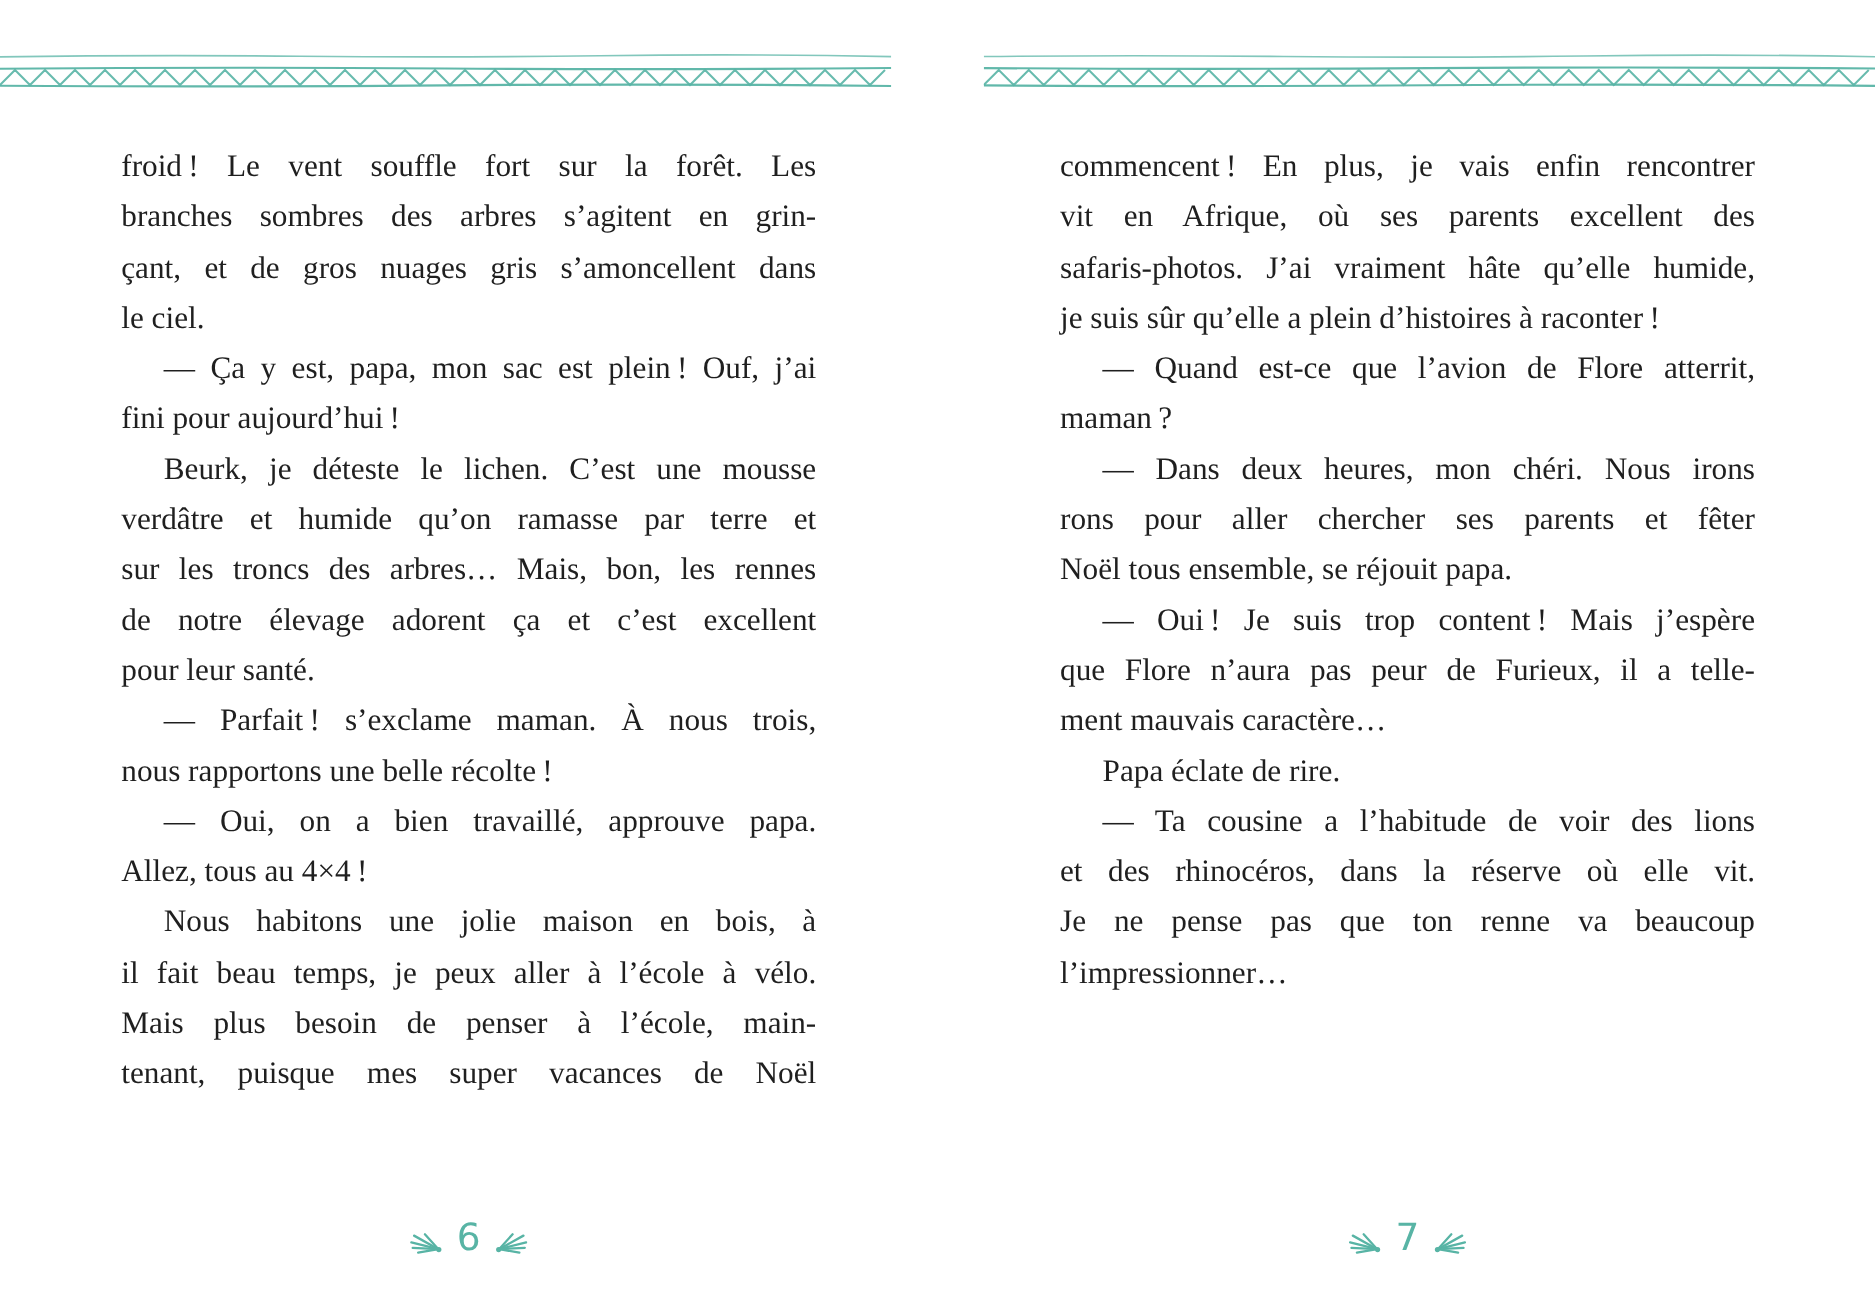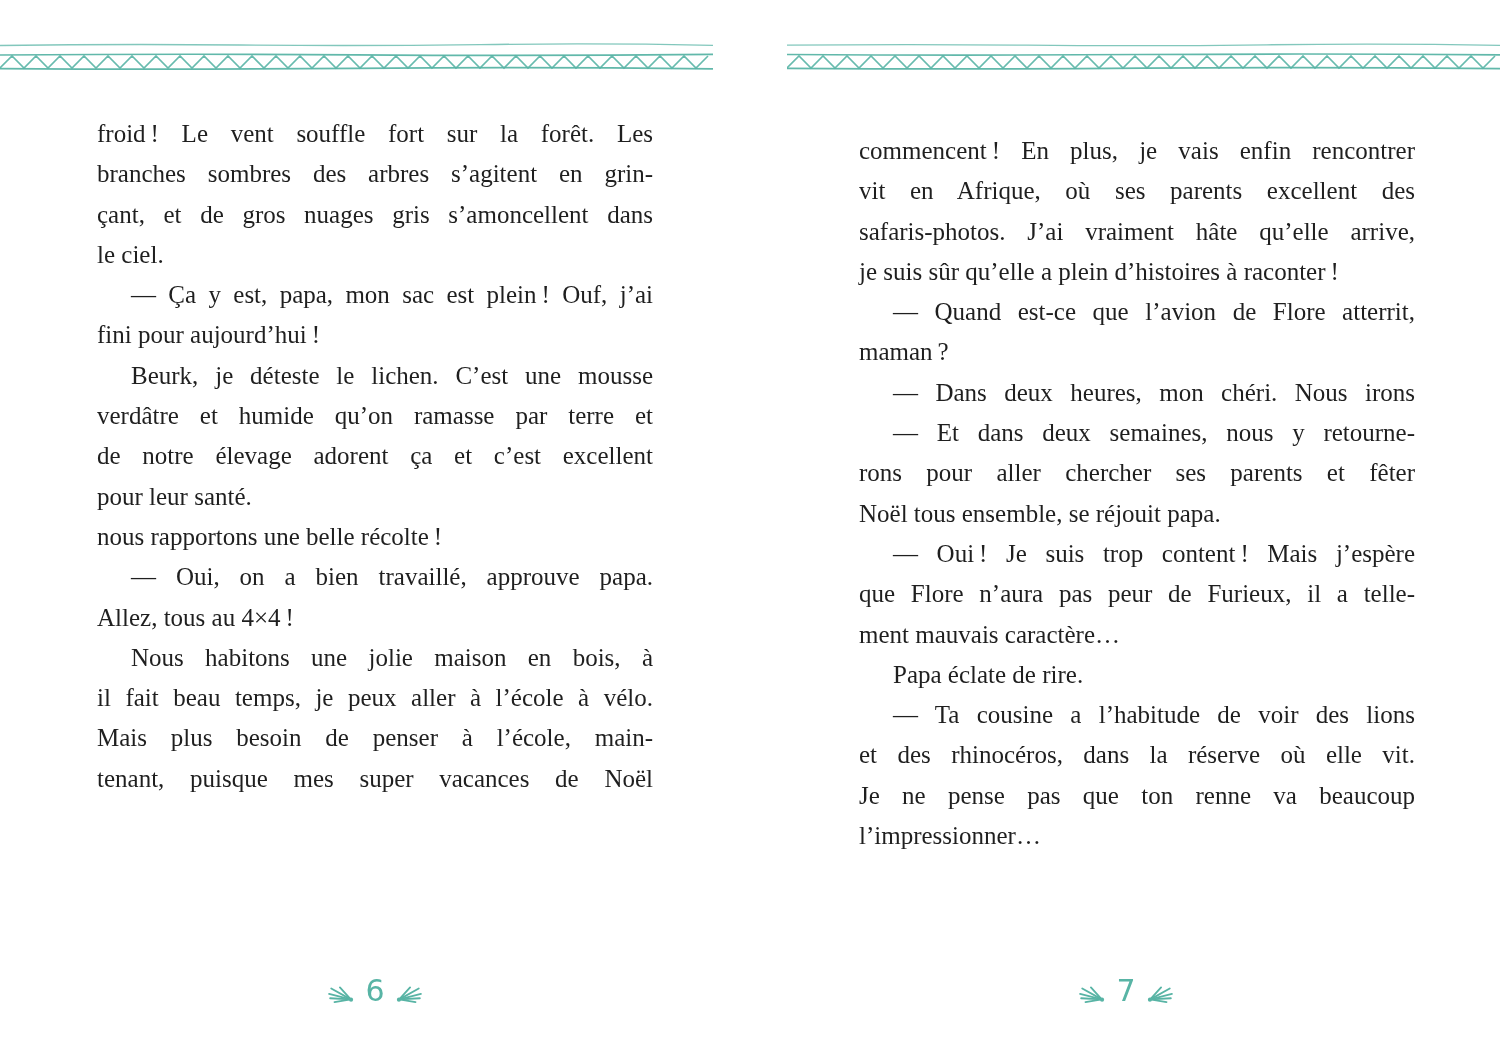--- a/index.html
+++ b/index.html
@@ -25,21 +25,21 @@
   .ornament .thin { stroke-width: 1.3; opacity: 0.75; }
   .ornament .mid  { stroke-width: 1.7; opacity: 0.95; }
   .ornament .zig  { stroke-width: 1.6; opacity: 0.9; }
 
   
   .text-block {
     position: absolute; top: 114px; width: 556px;
     color: var(--ink); font-size: 25px; line-height: 40.3px;
   }
   .page.left  .text-block { left: 97px; }
-  .page.right .text-block { left: 109px; margin-top: 17px; }
+  .page.right .text-block { left: 98px; }
   .line { text-align: justify; text-align-last: left; }
   .line.j { text-align-last: justify; }
   .line.i { text-indent: 34px; }
 
   
   .footer {
     position: absolute; top: 969px; width: 556px; height: 44px;
     display: flex; align-items: center; justify-content: center; gap: 11px;
   }
   .page.left  .footer { left: 97px; }
@@ -68,22 +68,24 @@
 
     <div class="text-block">
         <div class="line j">froid ! Le vent souffle fort sur la forêt. Les</div>
         <div class="line j">branches sombres des arbres s’agitent en grin-</div>
         <div class="line j">çant, et de gros nuages gris s’amoncellent dans</div>
         <div class="line">le ciel.</div>
         <div class="line j i">— Ça y est, papa, mon sac est plein ! Ouf, j’ai</div>
         <div class="line">fini pour aujourd’hui !</div>
         <div class="line j i">Beurk, je déteste le lichen. C’est une mousse</div>
         <div class="line j">verdâtre et humide qu’on ramasse par terre et</div>
+        <div class="line j">sur les troncs des arbres… Mais, bon, les rennes</div>
         <div class="line j">de notre élevage adorent ça et c’est excellent</div>
         <div class="line">pour leur santé.</div>
+        <div class="line j i">— Parfait ! s’exclame maman. À nous trois,</div>
         <div class="line">nous rapportons une belle récolte !</div>
         <div class="line j i">— Oui, on a bien travaillé, approuve papa.</div>
         <div class="line">Allez, tous au 4×4 !</div>
         <div class="line j i">Nous habitons une jolie maison en bois, à</div>
         <div class="line j">il fait beau temps, je peux aller à l’école à vélo.</div>
         <div class="line j">Mais plus besoin de penser à l’école, main-</div>
         <div class="line j">tenant, puisque mes super vacances de Noël</div>
       </div>
 
     <div class="footer">
@@ -111,26 +113,25 @@
     <svg class="ornament" viewBox="0 0 713 30" aria-hidden="true">
       <path class="thin" d="M0,2.2 Q120,1 240,2.2 T480,1.8 T713,2.4"></path>
       <path class="mid" d="M0,11.5 Q178,12.6 356,11.5 T713,11.8"></path>
       <path class="mid" d="M0,25.3 Q178,26.5 356,25.2 T713,25.7"></path>
       <polyline class="zig" points="0,25 12,13 24,25 36,13 48,25 60,13 72,25 84,13 96,25 108,13 120,25 132,13 144,25 156,13 168,25 180,13 192,25 204,13 216,25 228,13 240,25 252,13 264,25 276,13 288,25 300,13 312,25 324,13 336,25 348,13 360,25 372,13 384,25 396,13 408,25 420,13 432,25 444,13 456,25 468,13 480,25 492,13 504,25 516,13 528,25 540,13 552,25 564,13 576,25 588,13 600,25 612,13 624,25 636,13 648,25 660,13 672,25 684,13 696,25 708,13"></polyline>
     </svg>
 
     <div class="text-block">
         <div class="line j">commencent ! En plus, je vais enfin rencontrer</div>
         <div class="line j">vit en Afrique, où ses parents excellent des</div>
-        <div class="line j">safaris-photos. J’ai vraiment hâte qu’elle arrive,</div>
+        <div class="line j">safaris-photos. J’ai vraiment hâte qu’elle humide,</div>
         <div class="line">je suis sûr qu’elle a plein d’histoires à raconter !</div>
         <div class="line j i">— Quand est-ce que l’avion de Flore atterrit,</div>
         <div class="line">maman ?</div>
         <div class="line j i">— Dans deux heures, mon chéri. Nous irons</div>
-        <div class="line j i">— Et dans deux semaines, nous y retourne-</div>
         <div class="line j">rons pour aller chercher ses parents et fêter</div>
         <div class="line">Noël tous ensemble, se réjouit papa.</div>
         <div class="line j i">— Oui ! Je suis trop content ! Mais j’espère</div>
         <div class="line j">que Flore n’aura pas peur de Furieux, il a telle-</div>
         <div class="line">ment mauvais caractère…</div>
         <div class="line i">Papa éclate de rire.</div>
         <div class="line j i">— Ta cousine a l’habitude de voir des lions</div>
         <div class="line j">et des rhinocéros, dans la réserve où elle vit.</div>
         <div class="line j">Je ne pense pas que ton renne va beaucoup</div>
         <div class="line">l’impressionner…</div>

